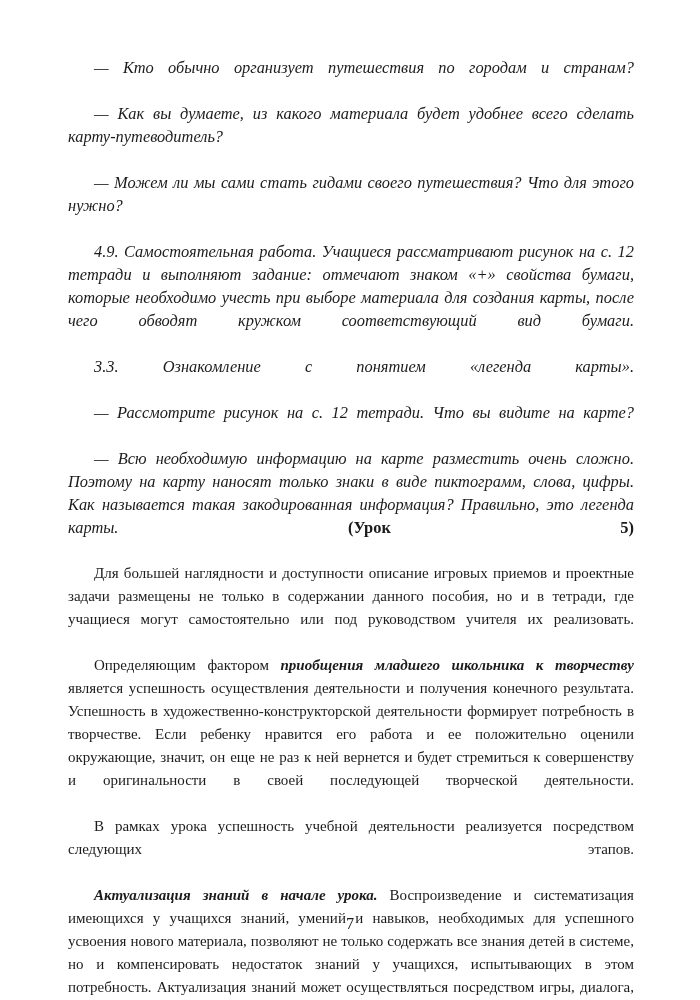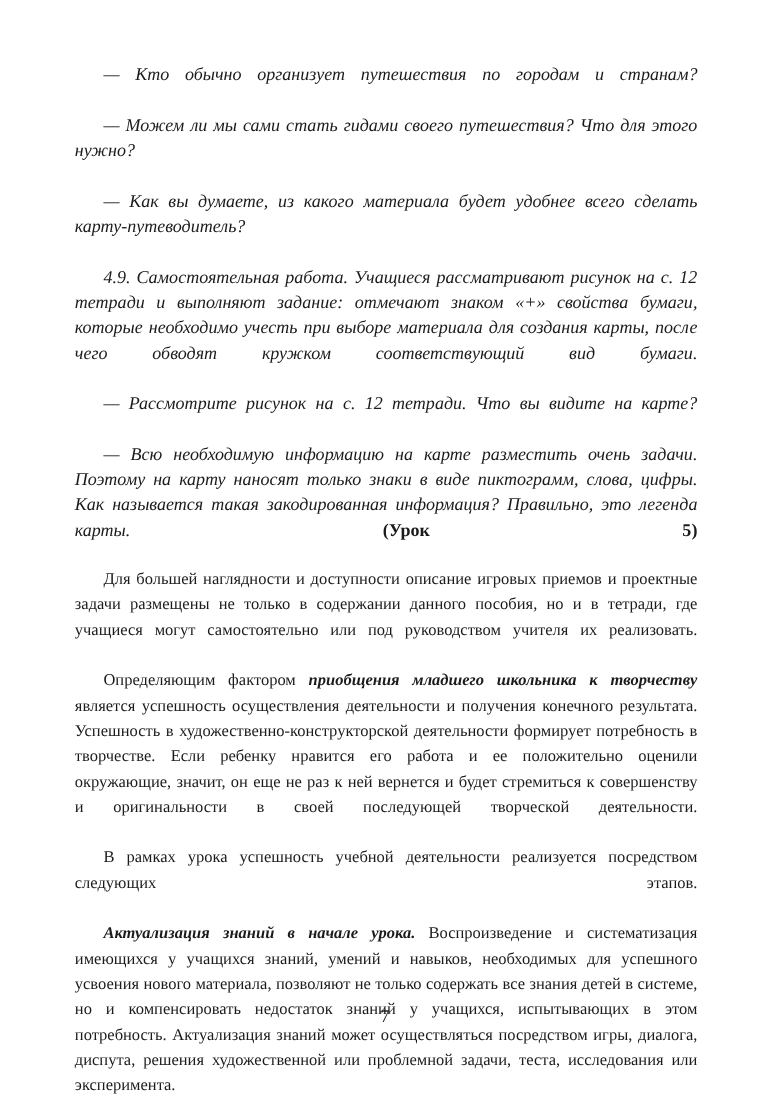--- a/index.html
+++ b/index.html
@@ -83,30 +83,31 @@
 </style>
 </head>
 <body>
 
 <div id="page">
 
   <div id="text-column">
 
     <p class="para italic">— Кто обычно организует путешествия по городам и странам?</p>
 
+    <p class="para italic">— Как вы думаете, из какого материала будет удобнее всего сделать карту-путеводитель?</p>
+
     <p class="para italic">— Можем ли мы сами стать гидами своего путешествия? Что для этого нужно?</p>
-
-    <p class="para italic">— Как вы думаете, из какого материала будет удобнее всего сделать карту-путеводитель?</p>
 
     <p class="para italic">4.9. Самостоятельная работа. Учащиеся рассматривают рисунок на с. 12 тетради и выполняют задание: отмечают знаком «+» свойства бумаги, которые необходимо учесть при выборе материала для создания карты, после чего обводят кружком соответствующий вид бумаги.</p>
 
+    <p class="para italic">3.3. Ознакомление с понятием «легенда карты».</p>
 
     <p class="para italic">— Рассмотрите рисунок на с. 12 тетради. Что вы видите на карте?</p>
 
-    <p class="para italic"><span>— Всю необходимую информацию на карте разместить очень задачи. Поэтому на карту наносят только знаки в виде пиктограмм, слова, цифры. Как называется такая закодированная информация? Правильно, это легенда карты.</span><span class="rm"> (Урок 5)</span></p>
+    <p class="para italic"><span>— Всю необходимую информацию на карте разместить очень сложно. Поэтому на карту наносят только знаки в виде пиктограмм, слова, цифры. Как называется такая закодированная информация? Правильно, это легенда карты.</span><span class="rm"> (Урок 5)</span></p>
 
     <p class="para roman">Для большей наглядности и доступности описание игровых приемов и проектные задачи размещены не только в содержании данного пособия, но и в тетради, где учащиеся могут самостоятельно или под руководством учителя их реализовать.</p>
 
     <p class="para roman"><span>Определяющим фактором </span><span class="bi">приобщения младшего школьника к творчеству</span><span> является успешность осуществления деятельности и получения конечного результата. Успешность в художественно-конструкторской деятельности формирует потребность в творчестве. Если ребенку нравится его работа и ее положительно оценили окружающие, значит, он еще не раз к ней вернется и будет стремиться к совершенству и оригинальности в своей последующей творческой деятельности.</span></p>
 
     <p class="para roman">В рамках урока успешность учебной деятельности реализуется посредством следующих этапов.</p>
 
     <p class="para roman"><span></span><span class="bi">Актуализация знаний в начале урока.</span><span> Воспроизведение и систематизация имеющихся у учащихся знаний, умений и навыков, необходимых для успешного усвоения нового материала, позволяют не только содержать все знания детей в системе, но и компенсировать недостаток знаний у учащихся, испытывающих в этом потребность. Актуализация знаний может осуществляться посредством игры, диалога, диспута, решения художественной или проблемной задачи, теста, исследования или эксперимента.</span></p>
 
   </div>

